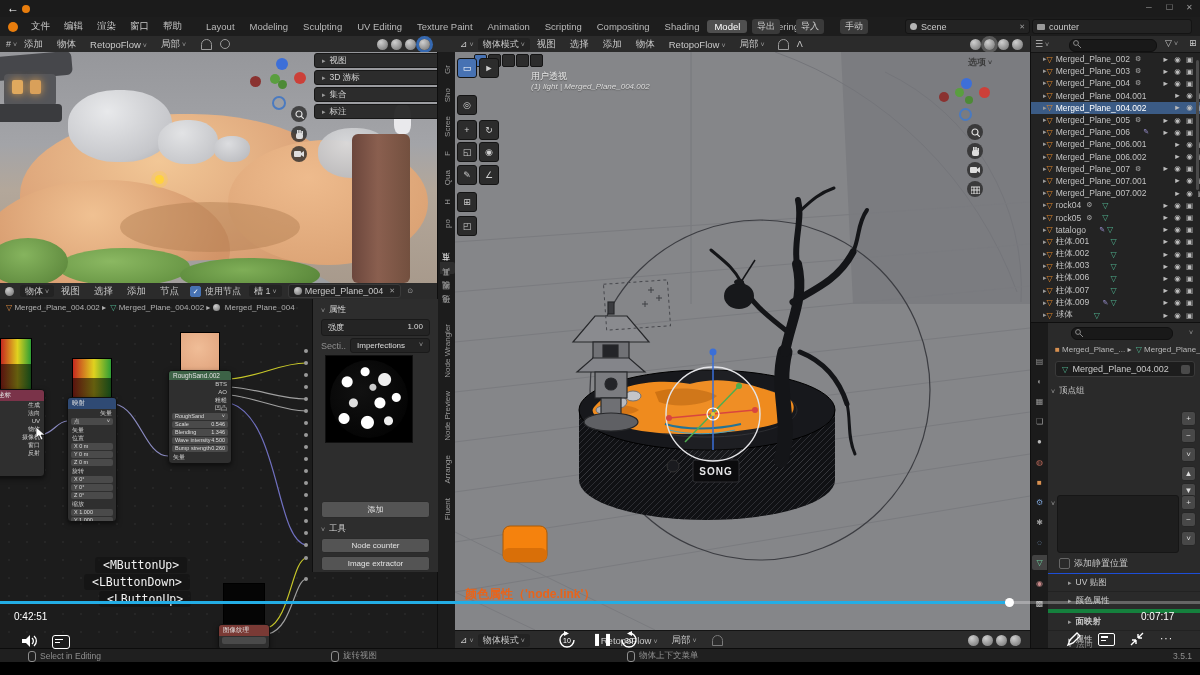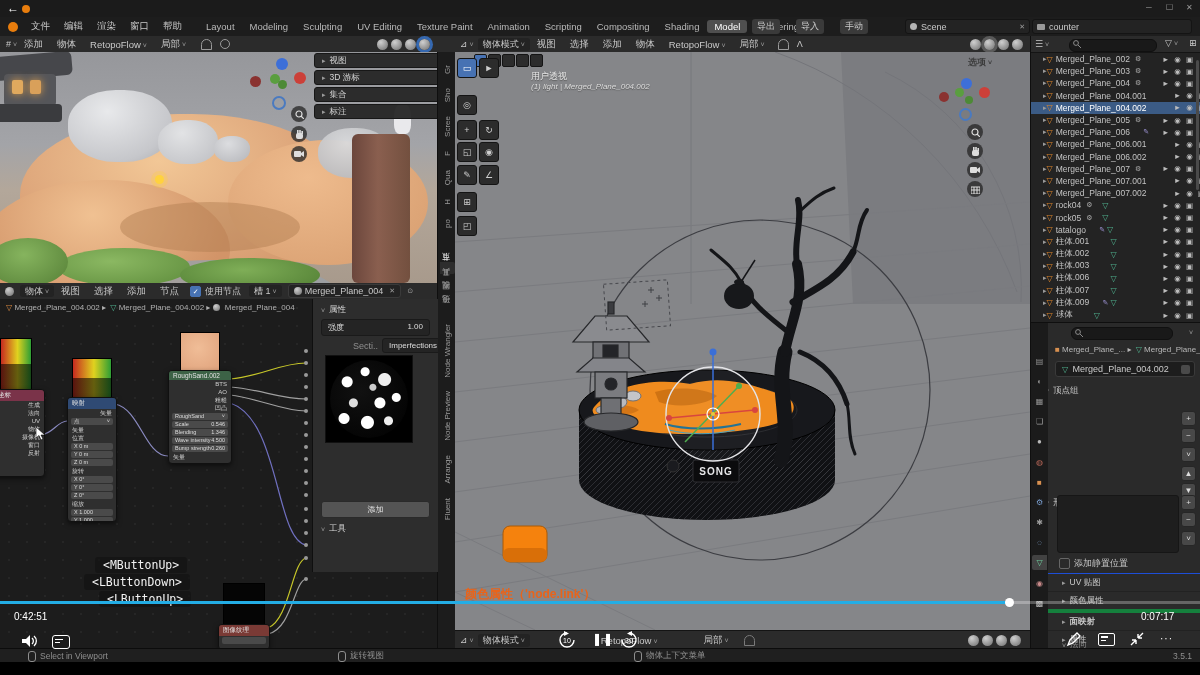--- a/index.html
+++ b/index.html
@@ -1,21 +1,21 @@
 <!DOCTYPE html>
 <html><head>
 <meta charset="utf-8">
 <style>
   html,body{margin:0;padding:0;background:#000;}
   #stage{position:relative;width:1200px;height:675px;overflow:hidden;background:#000;
     font-family:"Liberation Sans","DejaVu Sans",sans-serif;-webkit-font-smoothing:antialiased;}
   .a{position:absolute;}
   .f{display:flex;align-items:center;}
   .tx{color:#c9c9c9;font-size:9px;white-space:nowrap;}
-  .dim{color:#8f8f8f;margin-left:32px;}
+  .dim{color:#8f8f8f;}
   .hdr{background:#2b2b2b;border-bottom:1px solid #141414;}
   .chip{background:#3a3a3a;border-radius:3px;padding:1px 5px;color:#cfcfcf;font-size:9px;}
   .chev{color:#9a9a9a;font-size:7px;margin-left:2px;}
   .menu-item{padding:0 7px;color:#c9c9c9;font-size:9.5px;}
   .ws-tab{padding:1px 7px;color:#b9b9b9;font-size:9.5px;border-radius:3px;margin-right:1px;}
   .ws-tab.on{background:#4f4f4f;color:#fff;}
   .sphere{width:11px;height:11px;border-radius:50%;background:radial-gradient(circle at 35% 30%,#cfcfcf,#6d6d6d);margin-right:3px;}
   .sphere.onblue{box-shadow:0 0 0 3px #3568b0;}
   
   #lview{left:0;top:52px;width:437px;height:231px;overflow:hidden;background:linear-gradient(#96979b,#a3a4a8 40%,#b3a79a 60%,#a89a8c);}
@@ -43,21 +43,21 @@
   
   .olrow{display:flex;align-items:center;height:12.2px;padding-left:10px;color:#c3c3c3;font-size:8.5px;}
   .olrow.on{background:#3b5b85;color:#fff;}
   .olrow .nm{margin-left:3px;margin-right:3px;}
   .ic-mesh{color:#e0862a;font-size:8px;}
   .ic-data{color:#4fb08d;font-size:8px;margin-left:2px;}
   .ic-mod{color:#a8a8a8;font-size:7px;margin-left:2px;}
   .ic-brush{color:#9f95d8;font-size:7px;margin-left:2px;}
   .olright{margin-left:auto;display:flex;gap:5px;padding-right:8px;color:#bdbdbd;font-size:7.5px;}
   
-  .proprow{color:#c9c9c9;font-size:8.5px;display:flex;align-items:center;padding:2px 12px;}
+  .proprow{color:#c9c9c9;font-size:8.5px;display:flex;align-items:center;padding:2px 18px;}
   .listbox{background:#1e1e1e;border:1px solid #161616;border-radius:3px;}
   .sidebtn{width:13px;height:13px;background:#484848;border:1px solid #262626;border-radius:3px;
     color:#ddd;font-size:8px;display:flex;align-items:center;justify-content:center;margin-bottom:2px;}
   .ptabicon{width:15px;height:15px;display:flex;align-items:center;justify-content:center;font-size:8px;margin:2.6px 0;color:#9a9a9a;}
   .ptabicon.on{background:#424242;border-radius:2px 0 0 2px;color:#6fce9e;}
   
   .evt{background:rgba(20,20,20,.72);color:#f2f2f2;font-size:11.5px;padding:1px 8px;border-radius:3px;
     font-family:"DejaVu Sans Mono","Liberation Mono",monospace;position:absolute;}
   .vbtn{position:absolute;color:#fff;}
   .mouseic{display:inline-block;width:6px;height:9px;border:1px solid #8f8f8f;border-radius:3px;margin-right:4px;}
@@ -457,20 +457,25 @@
         radial-gradient(circle at 48% 80%,#fff 0 6px,transparent 7px),
         radial-gradient(circle at 75% 78%,#eee 0 4px,transparent 5px),
         radial-gradient(circle at 55% 35%,#ccc 0 3px,transparent 4px),
         radial-gradient(circle at 40% 40%,#111,#000);"></div>
     </div>
     <div class="pbtn" style="margin-top:148px;">添加</div>
     <div class="ptitle">
         <span class="chev" style="margin-right:4px;">˅</span>
         <span>工具</span>
       </div>
+    <div>
+
+    <div class="pbtn">Node counter</div>
+        <div class="pbtn">Image extractor</div>
+      </div>
 
   </div>
 
   <div class="a" style="left:455px;top:52px;width:575px;height:578px;overflow:hidden;">
     <svg width="575" height="578">
       <rect width="575" height="578" fill="#858689"></rect>
       <polygon points="386,0 575,0 575,252 398,252" fill="#7b7c80"></polygon>
       <line x1="236" y1="0" x2="236" y2="252" stroke="#77787c" stroke-width="1"></line>
       <path d="M320,0 A400 400 0 0 1 562,240" stroke="#74757a" fill="none"></path>
       <path d="M430,20 A240 240 0 0 1 566,250" stroke="#74757a" fill="none"></path>
@@ -1053,21 +1058,21 @@
       </div>
     <div class="proprow" style="position:absolute;left:17px;top:314px;width:153px;color:#8a8a8a;">
         <span class="chev" style="margin-right:4px;">˅</span>
         <span>法向</span>
       </div>
   </div>
 
   <div class="a f" style="left:0;top:648px;width:1200px;height:14px;background:#1f1f1f;border-top:1px solid #0c0c0c;">
     <span class="statitem" style="margin-left:28px;">
         <span class="mouseic"></span>
-        <span>Select in Viewport</span>
+        <span>Select in Editing</span>
       </span>
     <span class="statitem" style="margin-left:230px;">
         <span class="mouseic"></span>
         <span>旋转视图</span>
       </span>
     <span class="statitem" style="margin-left:250px;">
         <span class="mouseic"></span>
         <span>物体上下文菜单</span>
       </span>
     <span class="statitem" style="margin-left:auto;margin-right:8px;">3.5.1</span>

